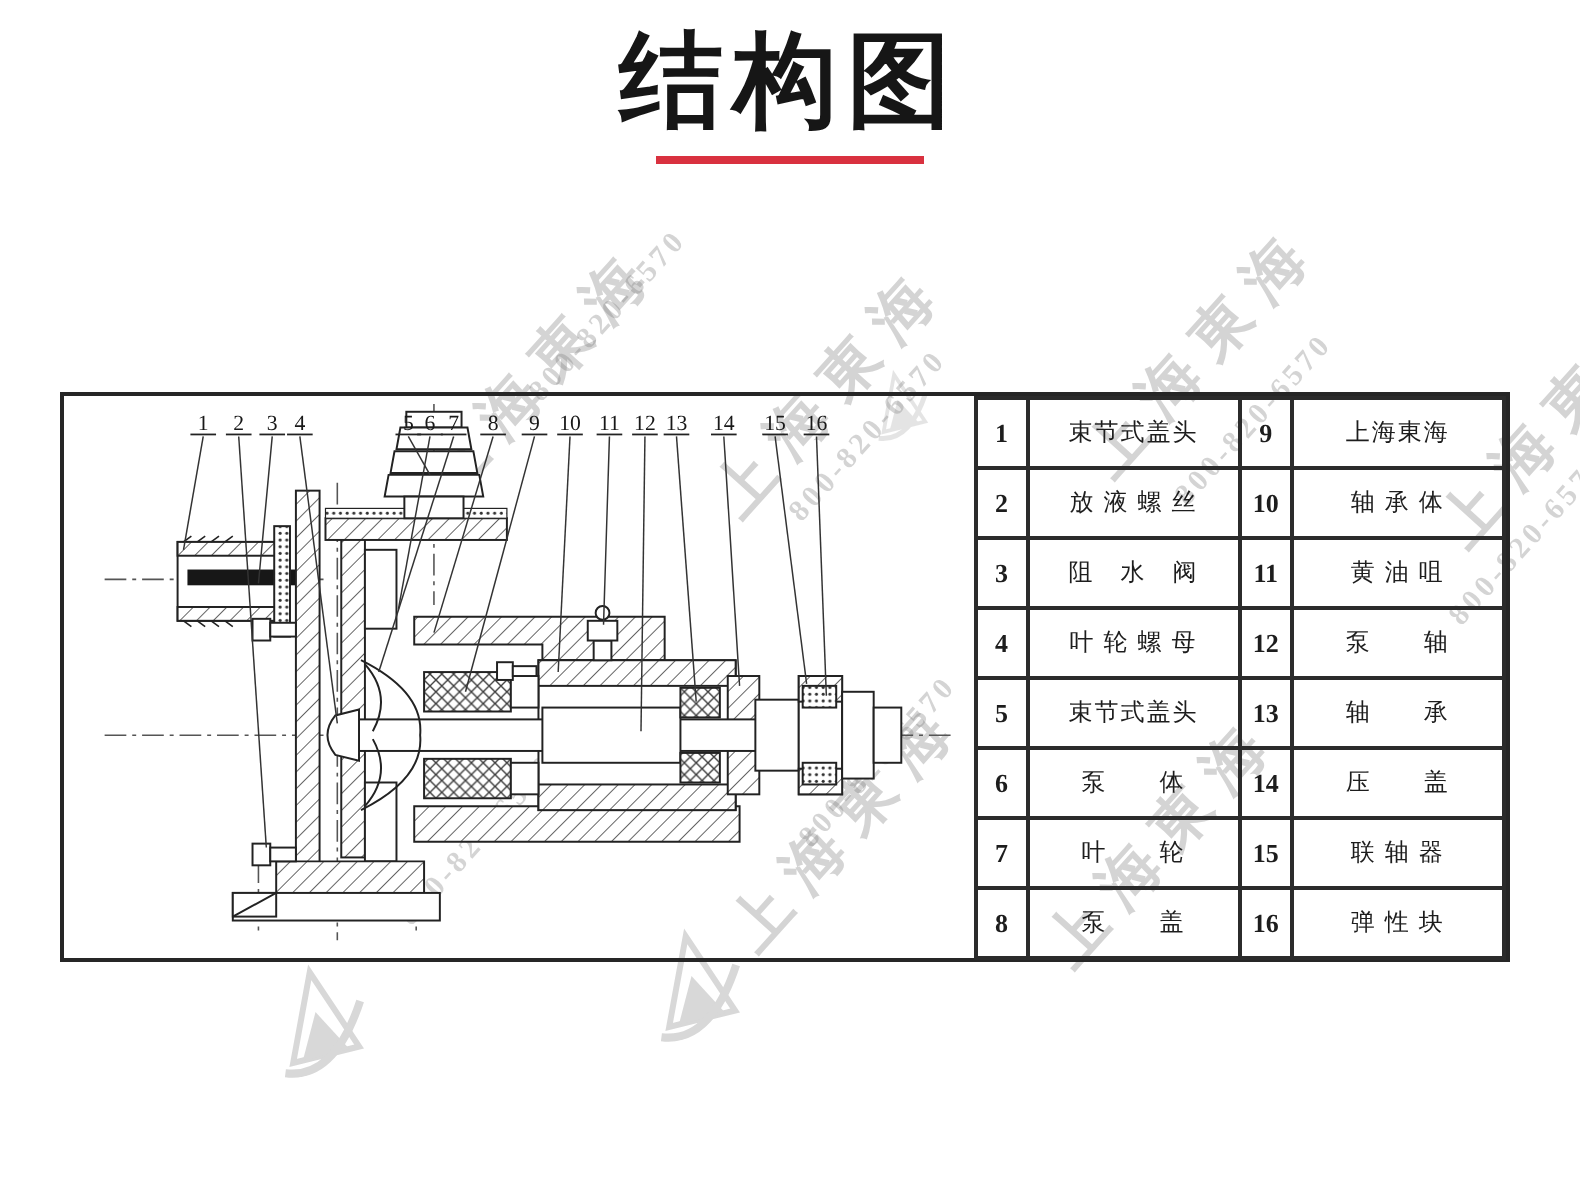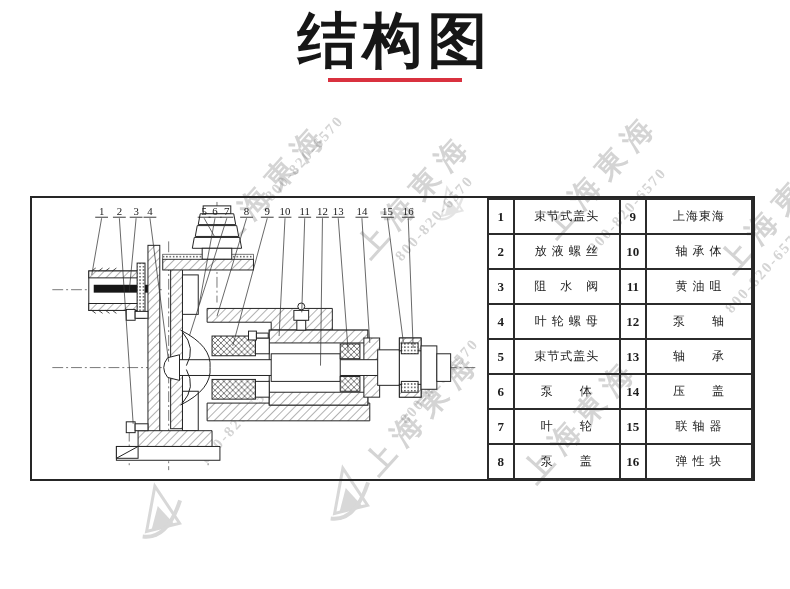--- a/index.html
+++ b/index.html
@@ -4,21 +4,21 @@
 <style>
   html,body{margin:0;padding:0;}
   body{
     width:790px;height:589px;position:relative;overflow:hidden;
     background:#ffffff;
     font-family:"Liberation Serif","DejaVu Serif",serif;
   }
   
   .title-wrap{position:absolute;top:16px;left:0;width:790px;text-align:center;}
   .page-title{
-    margin:0;font-size:60px;line-height:50px;font-weight:700;color:#161616;
+    margin:0;font-size:52px;line-height:50px;font-weight:700;color:#161616;
     letter-spacing:5px;font-family:"Liberation Sans","DejaVu Sans",sans-serif;
   }
   .title-underline{width:134px;height:4px;margin:12px auto 0 auto;background:#d9313f;}
   
   .panel{
     position:absolute;left:30px;top:196px;width:725px;height:285px;
     border:2px solid #262626;box-sizing:border-box;display:flex;background:transparent;
   }
   .drawing-area{position:relative;width:456px;height:100%;}
   .drawing-area svg{display:block;width:100%;height:100%;}

